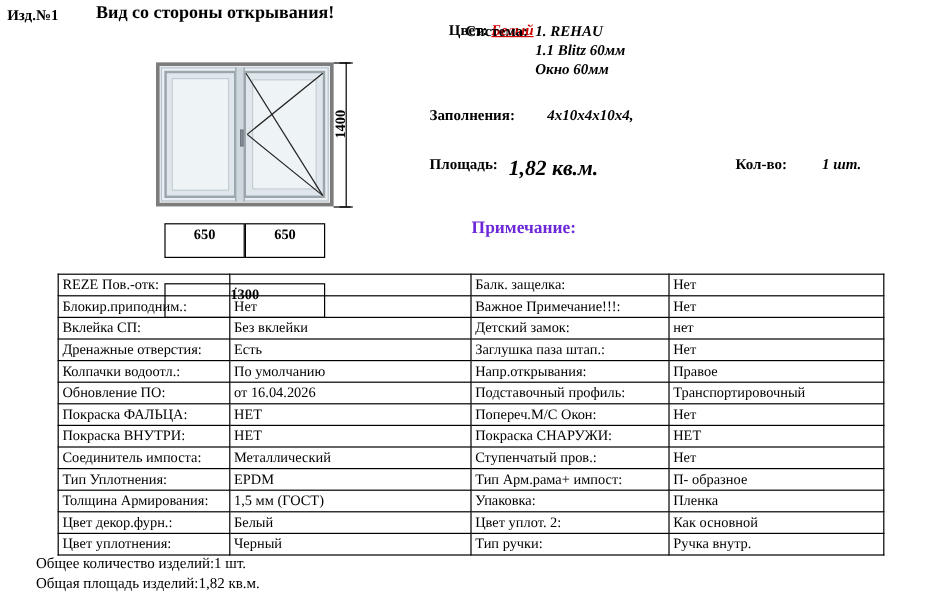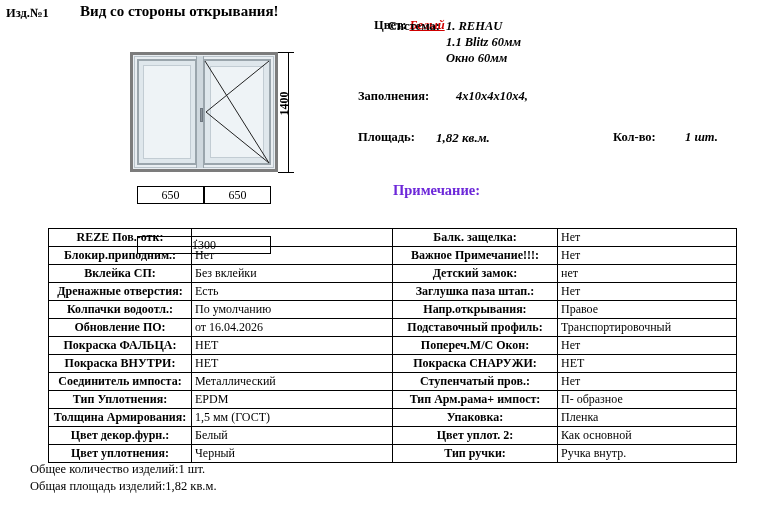--- a/index.html
+++ b/index.html
@@ -108,25 +108,25 @@
   }
   .area-label {
     position: absolute;
     left: 10px;
     top: 128px;
     font-weight: bold;
     font-size: 12.5px;
   }
   .area-val {
     position: absolute;
-    left: 88px;
+    left: 76px;
     top: 128px;
     font-weight: bold;
     font-style: italic;
-    font-size: 13px;
+    font-size: 18px;
   }
   .qty-label {
     position: absolute;
     left: 265px;
     top: 128px;
     font-weight: bold;
     font-size: 12.5px;
   }
   .qty-val {
     position: absolute;
@@ -272,24 +272,24 @@
     height: 1px;
     background: #000;
   }
 
   .dim-box {
     position: absolute;
     border: 1px solid #000;
     box-sizing: border-box;
     text-align: center;
     font-size: 12px;
-    font-weight: normal;
+    font-weight: bold;
     font-family: "Liberation Serif", serif;
     line-height: 16px;
-    height: 18px;
+    height: 29px;
   }
 
   
   .spec-table {
     position: absolute;
     left: 48px;
     top: 228px;
     width: 688px;
     border-collapse: collapse;
     table-layout: fixed;
@@ -297,21 +297,21 @@
   .spec-table td {
     border: 1px solid #000;
     height: 17px;
     padding: 0 3px;
     font-size: 12px;
     font-family: "Liberation Serif", serif;
     vertical-align: middle;
     overflow: hidden;
     white-space: nowrap;
   }
-  .k { font-weight: bold; text-align: center; }
+  .k { font-weight: normal; }
   .col-k1 { width: 143px; }
   .col-v1 { width: 201px; }
   .col-k2 { width: 165px; }
   .col-v2 { width: 179px; }
 
   
   .footer {
     position: absolute;
     left: 30px;
     top: 461px;

